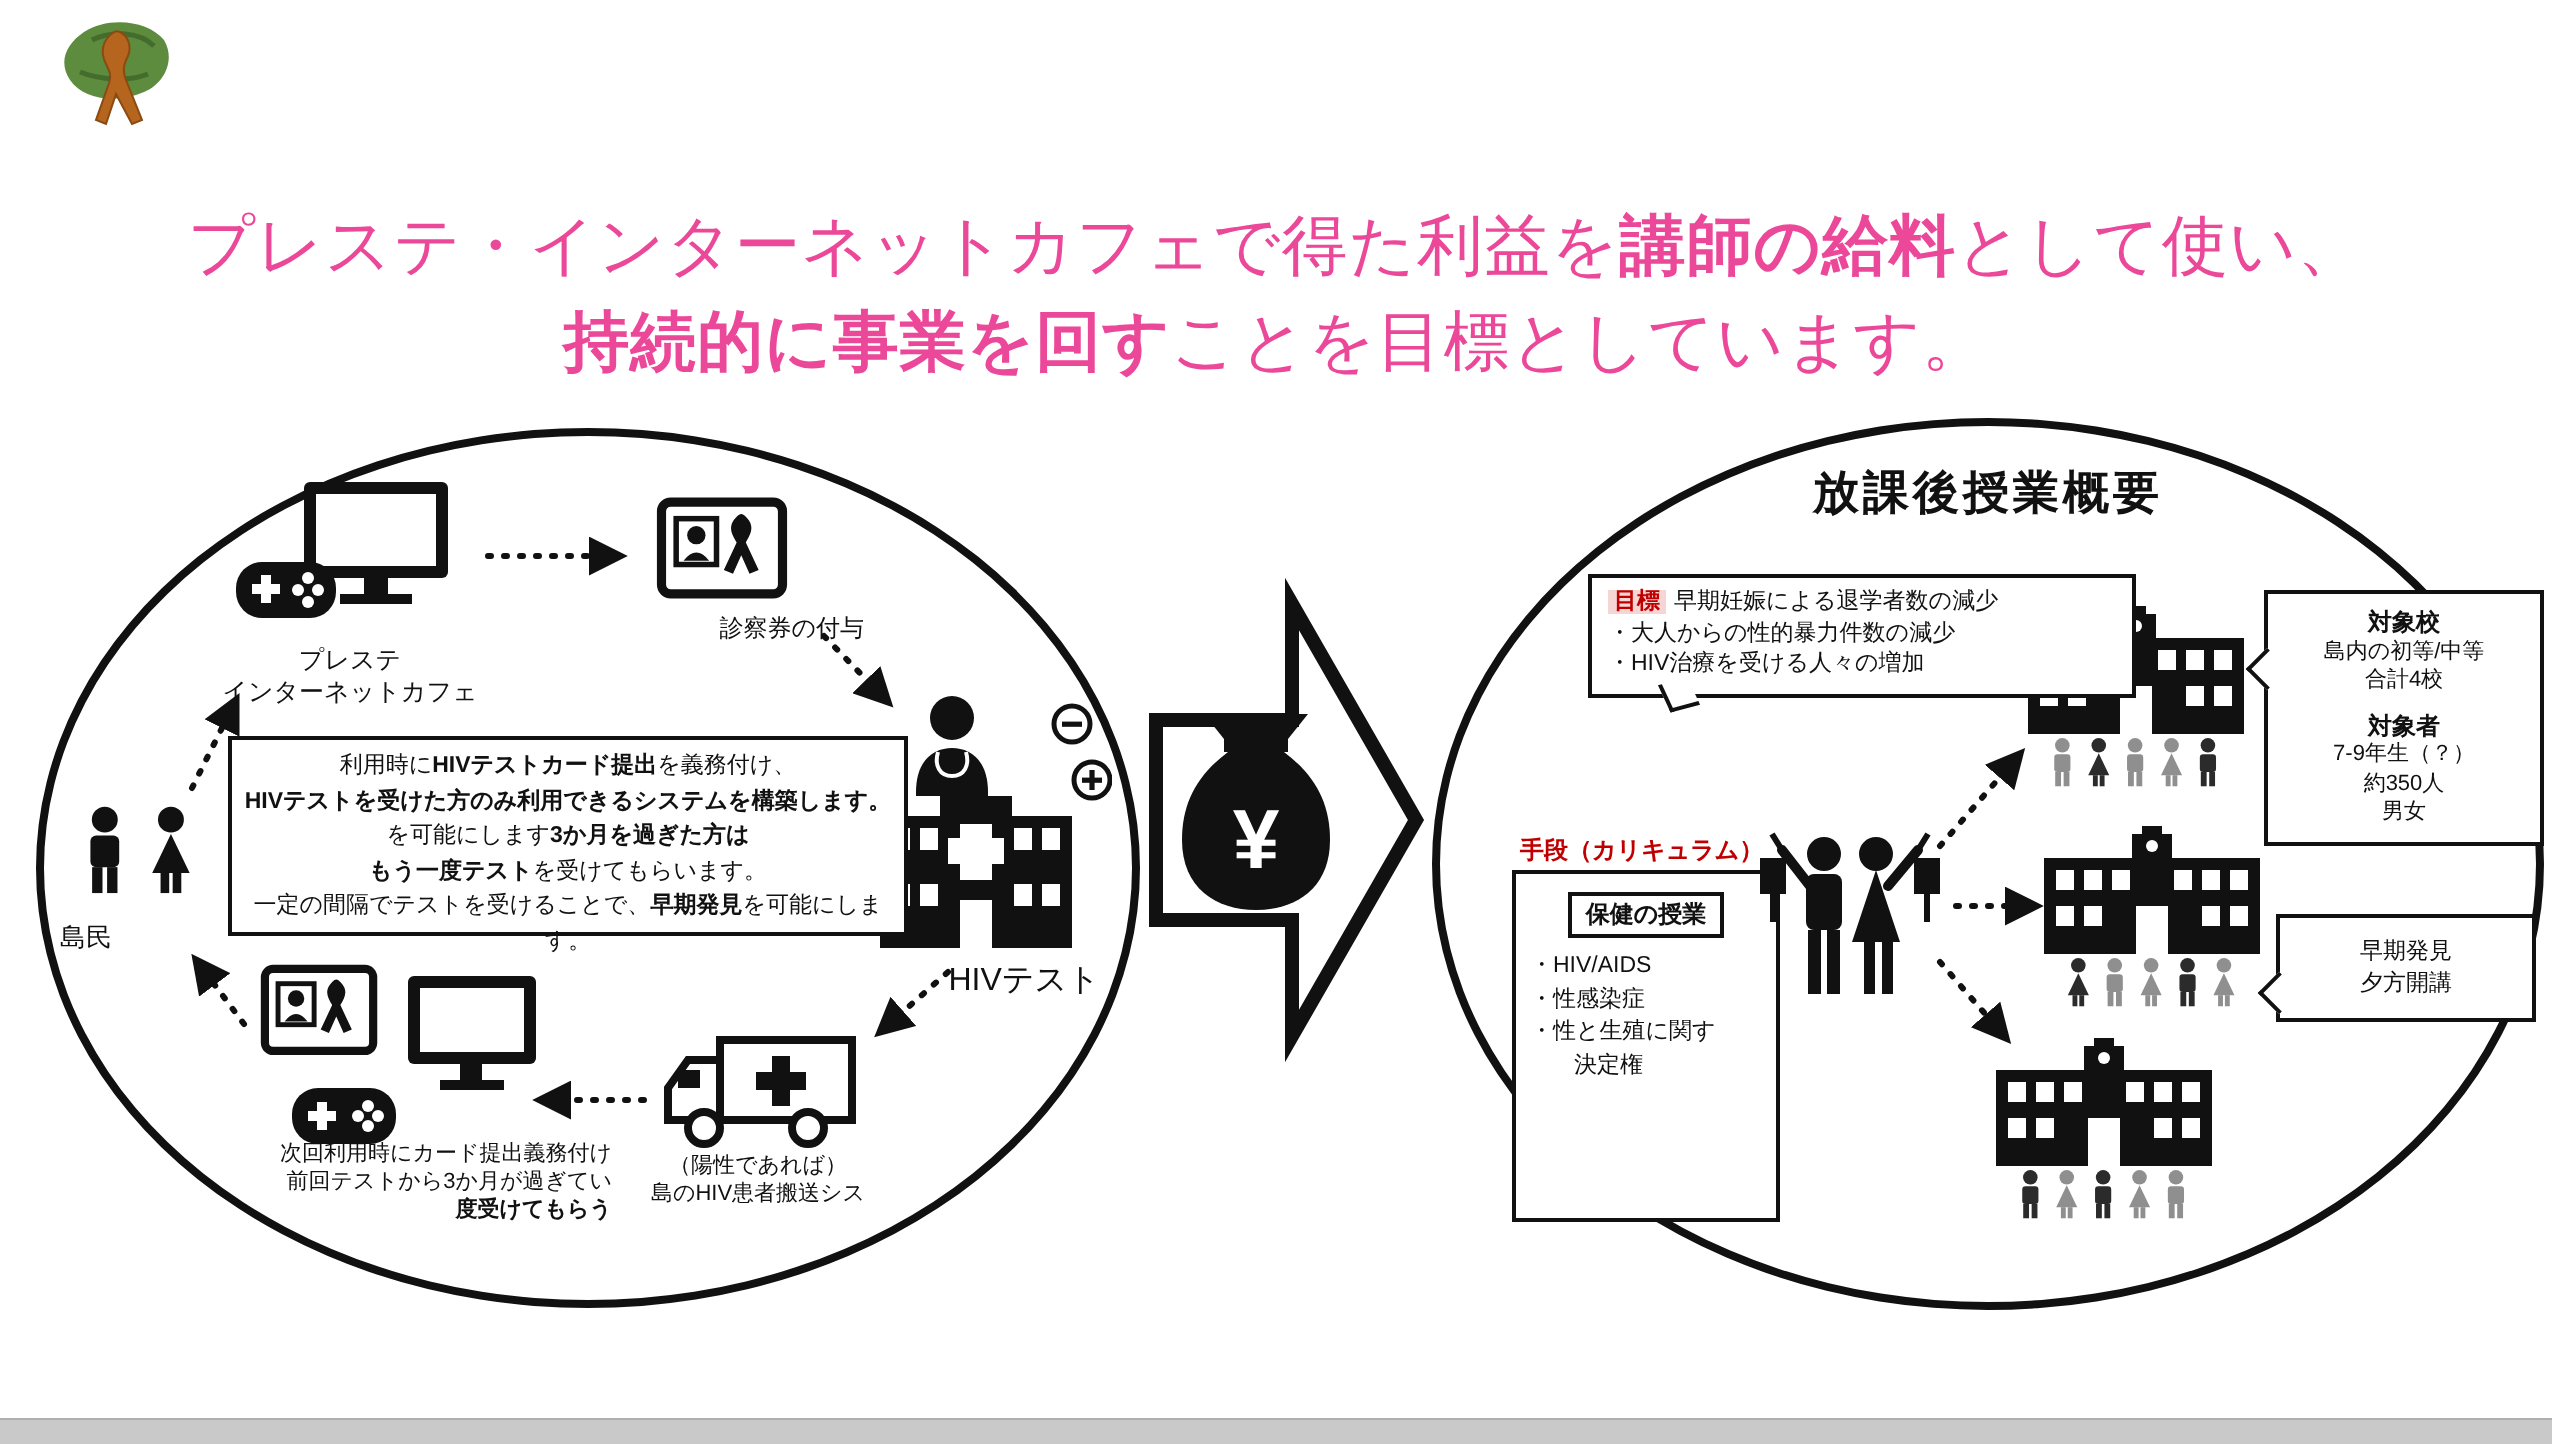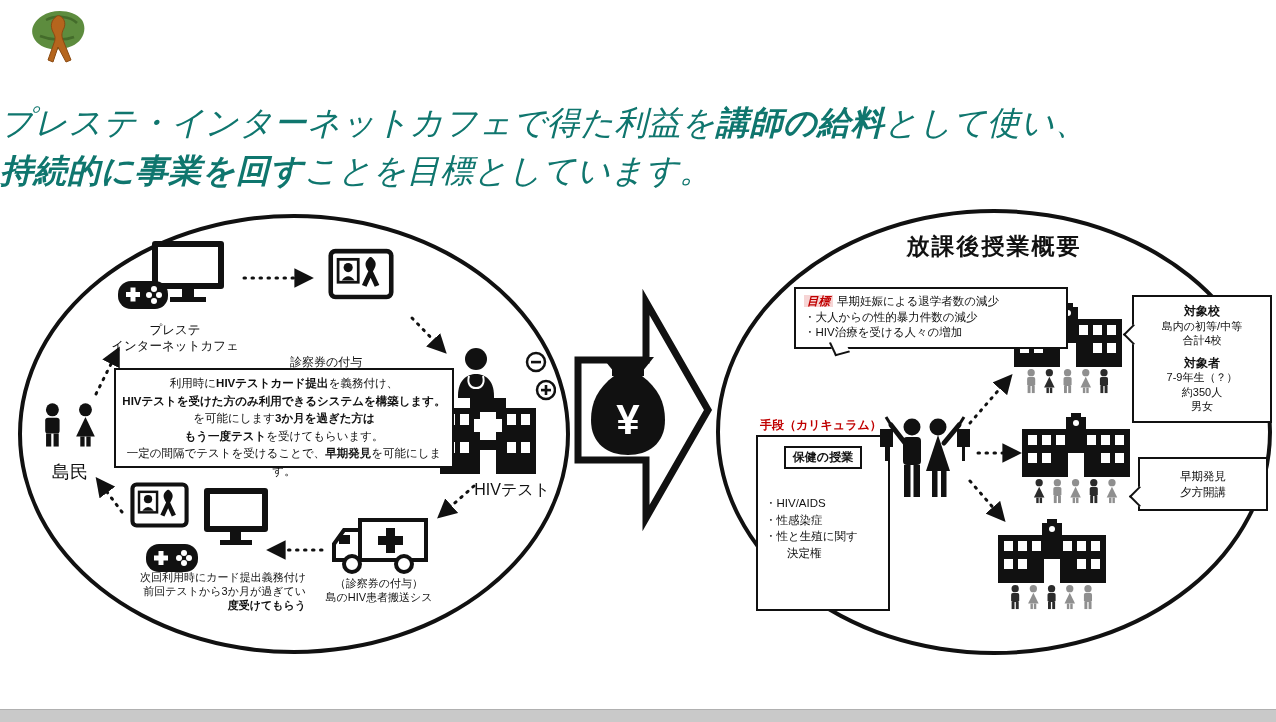--- a/index.html
+++ b/index.html
@@ -6,60 +6,60 @@
   html,body{background:#fff;}
   .canvas{position:relative;width:1276px;height:722px;background:#fff;overflow:hidden;
           font-family:"Liberation Sans","DejaVu Sans",sans-serif;color:#111;}
   .abs{position:absolute;}
   .b{font-weight:bold;}
   .icon svg{width:100%;height:100%;display:block;}
   svg text{font-family:"Liberation Sans","DejaVu Sans",sans-serif;}
 
   
   .logo{left:26px;top:10px;width:64px;height:60px;}
-  .title-block{left:0;top:99px;width:100%;text-align:left;font-size:33px;line-height:48px;color:#0f766e;letter-spacing:.5px;font-style:italic;}
+  .title-block{left:0;top:99px;width:100%;text-align:center;font-size:33px;line-height:48px;color:#ec4899;letter-spacing:.5px;}
 
   
   .ellipse{position:absolute;border:4px solid #111;border-radius:50%;background:#fff;}
   .ellipse-left{left:18px;top:214px;width:552px;height:440px;}
   .ellipse-right{left:716px;top:209px;width:556px;height:446px;}
 
   
   .cycle-arrows{left:0;top:0;width:552px;height:440px;}
   .cafe-icon{left:96px;top:22px;width:112px;height:80px;}
   .cafe-label{left:58px;top:104px;width:190px;font-size:12.5px;line-height:16px;text-align:center;}
   .card-icon{left:306px;top:30px;width:66px;height:52px;}
-  .card-label{left:268px;top:88px;width:142px;font-size:12px;text-align:left;margin-top:48px;}
+  .card-label{left:268px;top:88px;width:142px;font-size:12px;text-align:right;}
   .dochosp-icon{left:414px;top:128px;width:120px;height:130px;}
   .hivtest-label{left:428px;top:262px;width:100px;font-size:16px;text-align:right;}
   .center-box{left:92px;top:150px;width:340px;height:100px;border:2px solid #111;background:#fff;
               font-size:11.5px;line-height:17.6px;text-align:center;padding-top:5px;z-index:3;}
   .islanders-icon{left:16px;top:178px;width:64px;height:60px;}
-  .islanders-label{left:8px;top:242px;width:80px;font-size:18px;text-align:center;}
+  .islanders-label{left:8px;top:242px;width:80px;font-size:13px;}
   .recheck-icons{left:106px;top:262px;width:148px;height:100px;}
   .recheck-label{left:84px;top:352px;width:200px;font-size:11px;line-height:14px;text-align:right;}
   .ambulance-icon{left:308px;top:298px;width:100px;height:58px;}
   .ambulance-label{left:276px;top:358px;width:162px;font-size:11px;line-height:14px;text-align:center;}
 
   
   .flow-arrow{left:570px;top:288px;width:146px;height:244px;z-index:2;}
   .money-bag{left:588px;top:354px;width:80px;height:104px;z-index:5;}
 
   
   .lesson-arrows{left:0;top:0;width:556px;height:446px;}
   .overview-title{left:0;top:18px;width:100%;text-align:center;font-size:23px;font-weight:bold;letter-spacing:2px;}
   .goal-callout{left:74px;top:74px;width:274px;border:2px solid #111;background:#fff;
                 padding:5px 6px 6px 8px;font-size:11.5px;line-height:15.5px;z-index:3;}
   .goal-callout::after{content:"";position:absolute;left:36px;bottom:-8px;width:13px;height:13px;background:#fff;
                 border-right:2px solid #111;border-bottom:2px solid #111;transform:rotate(65deg) skewX(-10deg);}
-  .chip-red{color:#c00000;background:#f6d5d5;font-weight:bold;padding:0 3px;margin-right:4px;font-style:italic;}
+  .chip-red{color:#c00000;background:#f6d5d5;font-weight:bold;padding:0 3px;margin-right:4px;}
   .method-label{left:40px;top:204px;width:170px;color:#c00000;font-weight:bold;font-size:12px;}
   .method-box{left:36px;top:222px;width:134px;height:176px;border:2px solid #111;background:#fff;padding-top:9px;font-size:11.5px;}
   .health-chip{width:fit-content;margin:0 auto;border:2px solid #111;padding:1px 7px;font-size:12px;font-weight:bold;}
-  .method-items{margin-top:26px;padding-left:7px;line-height:16.5px;}
+  .method-items{margin-top:6px;padding-left:7px;line-height:16.5px;}
   .method-item-last{padding-left:22px;}
   .teachers-icon{left:158px;top:186px;width:94px;height:114px;}
   .school-block{position:absolute;width:112px;text-align:center;}
   .school-1{left:292px;top:90px;}
   .school-2{left:300px;top:200px;}
   .school-3{left:276px;top:306px;}
   .school-building{width:112px;height:64px;}
   .people-row{width:104px;height:26px;margin:2px auto 0;}
   .target-callout{left:412px;top:82px;width:140px;border:2px solid #111;background:#fff;
                   padding:7px 4px;font-size:11px;line-height:14.5px;text-align:center;}
@@ -254,21 +254,21 @@
         <rect x="30" y="4" width="66" height="40" fill="#fff" stroke="#111" stroke-width="4"></rect>
         <path d="M30 14 H14 L4 28 v16 h26 z" fill="#fff" stroke="#111" stroke-width="4"></path>
         <rect x="9" y="19" width="11" height="9" fill="#111"></rect>
         <rect x="56" y="12" width="9" height="25" fill="#111"></rect>
         <rect x="48" y="20" width="25" height="9" fill="#111"></rect>
         <circle cx="22" cy="48" r="8" fill="#fff" stroke="#111" stroke-width="4"></circle>
         <circle cx="74" cy="48" r="8" fill="#fff" stroke="#111" stroke-width="4"></circle>
       </svg>
     </div>
     <div class="abs ambulance-label">
-      <div>（診察券の付与）</div>
+      <div>（陽性であれば）</div>
       <div>島のHIV患者搬送シス</div>
     </div>
   </div>
 
   <div class="abs icon flow-arrow">
     <svg viewBox="0 0 146 244">
       <polygon points="8,72 76,72 76,14 138,122 76,230 76,172 8,172" fill="#fff" stroke="#111" stroke-width="7" stroke-linejoin="miter"></polygon>
     </svg>
   </div>
   <div class="abs icon money-bag">

